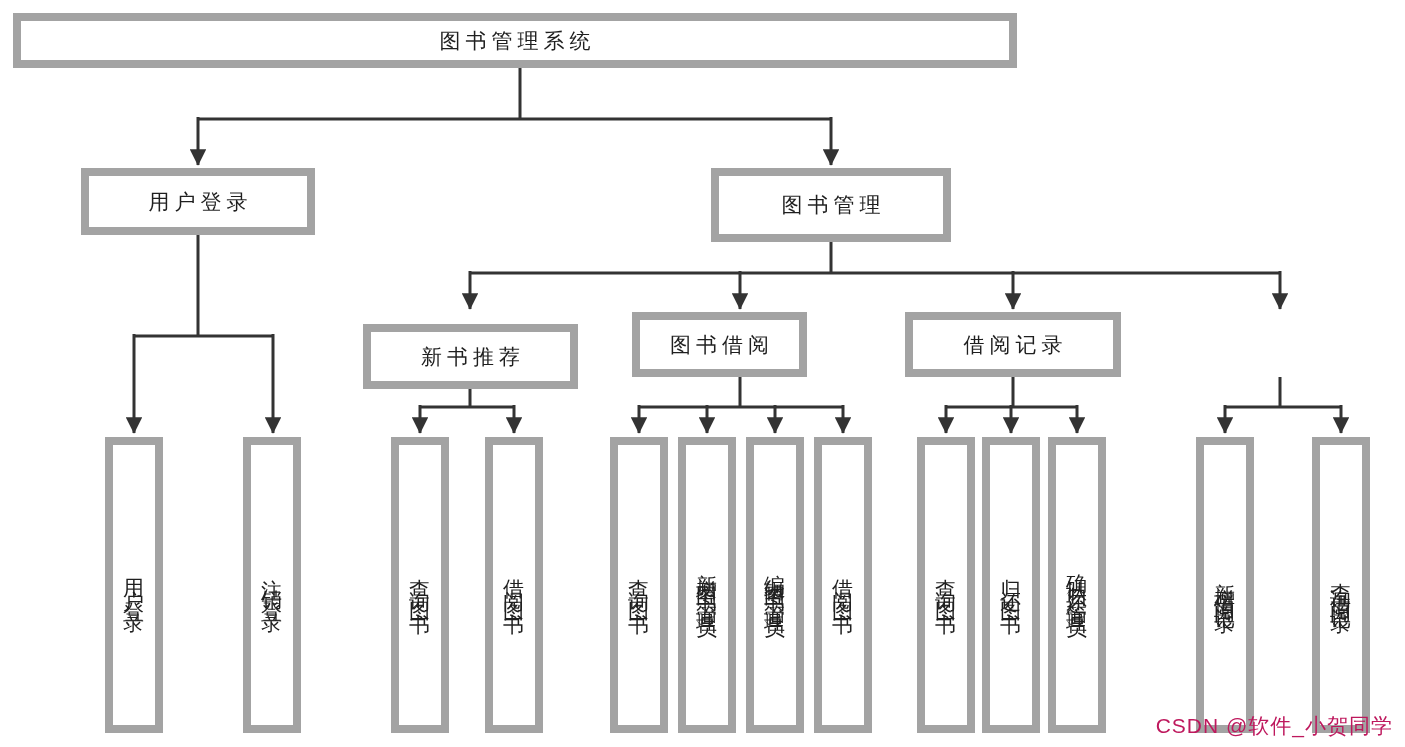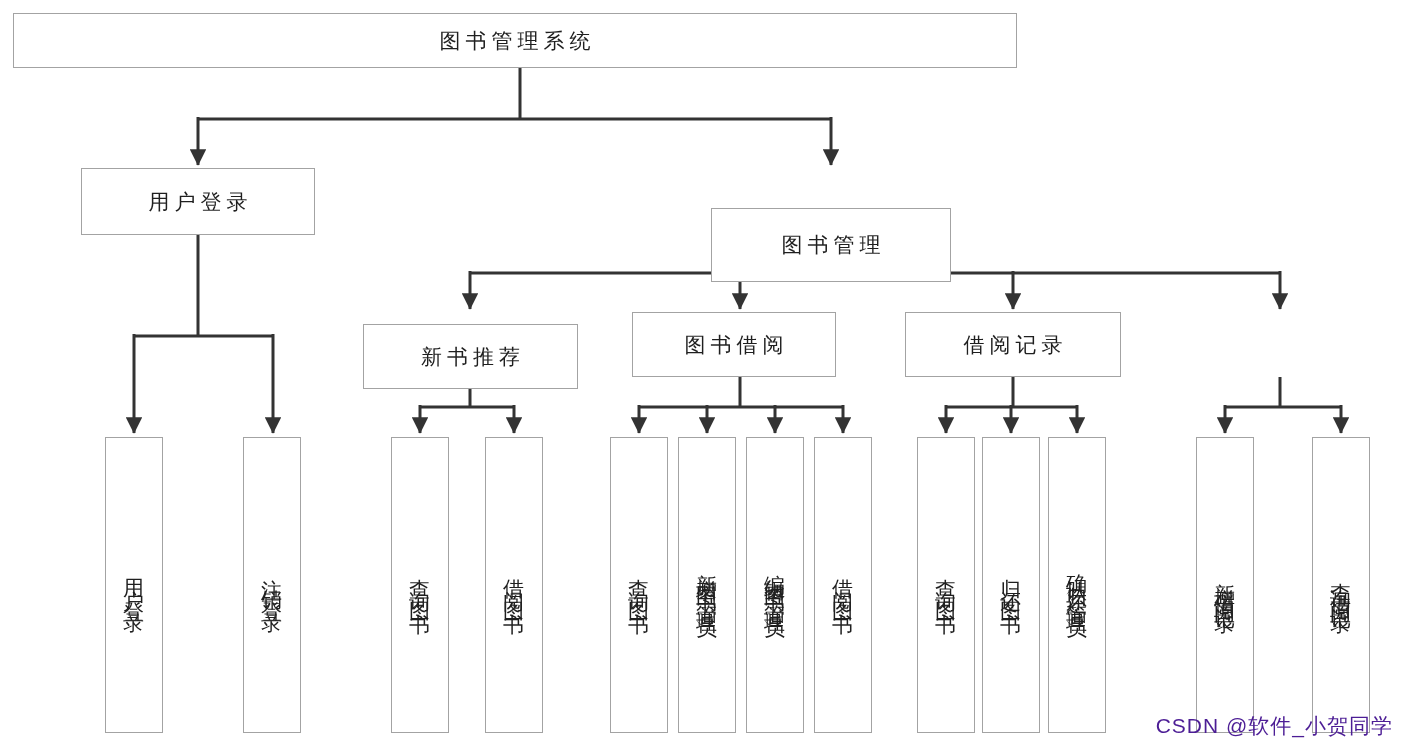--- a/index.html
+++ b/index.html
@@ -27,21 +27,21 @@
     fill: none;
   }
   #wires marker path {
     fill: #333333;
     stroke: none;
   }
   .node {
     position: absolute;
     box-sizing: border-box;
     background: #ffffff;
-    border: 1px solid #a3a3a3;
+    border: 8px solid #a3a3a3;
     display: flex;
     align-items: center;
     justify-content: center;
     z-index: 2;
     color: #1f1f1f;
   }
   .hlabel {
     font-size: 21px;
     letter-spacing: 0.24em;
     text-indent: 0.24em;
@@ -55,21 +55,21 @@
     white-space: nowrap;
     color: #1f1f1f;
   }
   .watermark {
     position: absolute;
     z-index: 3;
     right: 12px;
     top: 712px;
     font-size: 21px;
     letter-spacing: 1px;
-    color: #4c1d95;
+    color: #be185d;
     white-space: nowrap;
   }
 </style>
 </head>
 <body>
 
 <div id="canvas">
 
   <svg id="wires" width="1405" height="747">
     <defs>
@@ -112,28 +112,28 @@
     <path d="M1341,405 V433" marker-end="url(#arw)"></path>
   </svg>
 
   <div class="node" style="left:13px; top:13px; width:1004px; height:55px;">
     <span class="hlabel">图书管理系统</span>
   </div>
 
   <div class="node" style="left:81px; top:168px; width:234px; height:67px;">
     <span class="hlabel">用户登录</span>
   </div>
-  <div class="node" style="left:711px; top:168px; width:240px; height:74px;margin-top:40px;">
+  <div class="node" style="left:711px; top:168px; width:240px; height:74px;">
     <span class="hlabel">图书管理</span>
   </div>
 
   <div class="node" style="left:363px; top:324px; width:215px; height:65px;">
     <span class="hlabel">新书推荐</span>
   </div>
-  <div class="node" style="left:632px; top:312px; width:204px; height:65px;">
+  <div class="node" style="left:632px; top:312px; width:175px; height:65px;">
     <span class="hlabel">图书借阅</span>
   </div>
   <div class="node" style="left:905px; top:312px; width:216px; height:65px;">
     <span class="hlabel">借阅记录</span>
   </div>
 
   <div class="node" style="left:105px; top:437px; width:58px; height:296px;">
     <span class="vlabel" style="letter-spacing: 0.55em;">用户登录</span>
   </div>
   <div class="node" style="left:243px; top:437px; width:58px; height:296px;">

